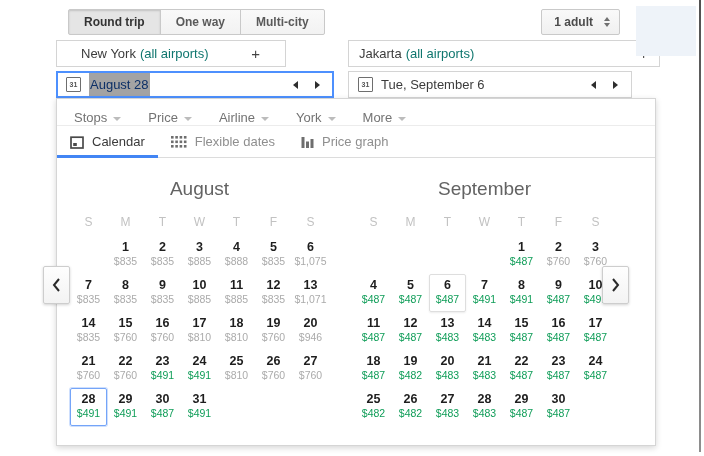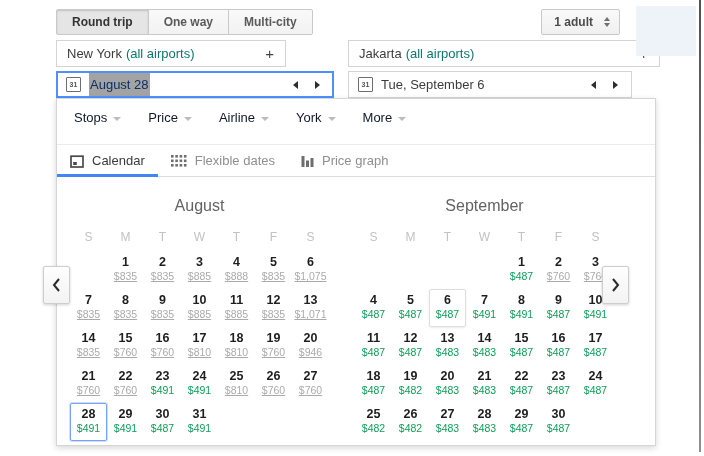--- a/index.html
+++ b/index.html
@@ -5,83 +5,83 @@
   html,body{margin:0;padding:0;background:#fff;}
   .screen{position:relative;width:704px;height:456px;background:#fff;overflow:hidden;
           font-family:"Liberation Sans",sans-serif;}
 
   
   .seg{position:absolute;left:56px;top:9px;display:flex;}
   .seg .segbtn{height:26px;padding:0 15px;display:flex;align-items:center;
       font-size:12px;font-weight:bold;color:#5a5a5a;
       background:linear-gradient(#f9f9f9,#f2f2f2);border:1px solid #c9c9c9;
       margin-left:-1px;cursor:pointer;box-sizing:border-box;}
-  .seg .segbtn:first-child{border-radius:2px 0 0 2px;margin-left:0;}
+  .seg .segbtn:first-child{border-radius:2px 0 0 2px;margin-left:12px;}
   .seg .segbtn:last-child{border-radius:0 2px 2px 0;}
   .seg .segbtn.active{background:#e5e5e5;box-shadow:inset 0 1px 2px rgba(0,0,0,.15);color:#333;}
 
   .right-controls{position:absolute;top:9px;right:84px;display:flex;gap:9px;}
   .select{height:26px;display:flex;align-items:center;gap:11px;padding:0 9px 0 12px;
       background:linear-gradient(#f9f9f9,#f0f0f0);border:1px solid #c9c9c9;border-radius:2px;
       font-size:12px;font-weight:bold;color:#4c4c4c;cursor:pointer;box-sizing:border-box;}
   .updown{display:flex;flex-direction:column;gap:2px;align-items:center;}
   .updown i{display:block;width:0;height:0;border-left:3.5px solid transparent;border-right:3.5px solid transparent;}
   .updown .up{border-bottom:4px solid #707070;}
   .updown .dn{border-top:4px solid #707070;}
 
   
   .field{position:absolute;height:27px;box-sizing:border-box;border:1px solid #d4d4d4;background:#fff;
       display:flex;align-items:center;font-size:13px;color:#3c3c3c;cursor:text;}
-  #origin{left:56px;top:40px;width:230px;padding:0 10px;}
+  #origin{left:56px;top:40px;width:230px;padding:0 24px;}
   #dest{left:348px;top:40px;width:312px;padding:0 10px;}
   .note{color:#0f766e;margin-left:4px;}
   .plus{margin-left:auto;font-size:15px;color:#444;cursor:pointer;padding:0 1px;}
 
   #dep{left:56px;top:71px;width:278px;border:2px solid #4d90fe;padding:0 8px;}
   #ret{left:348px;top:71px;width:284px;padding:0 9px;}
   .cal-ic{width:13px;height:13px;flex:none;border:1px solid #6e6e6e;border-radius:1px;
       font-size:7px;color:#555;display:flex;align-items:center;justify-content:center;
       margin-right:8px;font-weight:bold;}
   .selhl{background:#a3a3a3;color:#0c2f66;padding:4px 1px;}
   .darrows{margin-left:auto;display:flex;gap:17px;align-items:center;padding-right:4px;}
   .tri{width:0;height:0;cursor:pointer;}
   .tri.l{border-top:4px solid transparent;border-bottom:4px solid transparent;border-right:5px solid #2e2e2e;}
   .tri.r{border-top:4px solid transparent;border-bottom:4px solid transparent;border-left:5px solid #2e2e2e;}
 
   
   .card{position:absolute;left:56px;top:98px;width:600px;height:348px;background:#fff;
       border:1px solid #d5d5d5;box-shadow:0 2px 6px rgba(0,0,0,.16);box-sizing:border-box;}
 
-  .filters{display:flex;gap:27px;padding:11px 0 19px 17px;font-size:13px;color:#0f172a;
+  .filters{display:flex;gap:27px;padding:11px 0 0 17px;font-size:13px;color:#737373;
       border-bottom:1px solid #ececec;}
   .fitem{display:flex;align-items:center;gap:6px;cursor:pointer;}
   .fcaret{width:0;height:0;border-left:4px solid transparent;border-right:4px solid transparent;
       border-top:4px solid #bcbcbc;margin-top:2px;}
 
   .tabs{display:flex;height:31px;border-bottom:1px solid #dcdcdc;align-items:stretch;}
   .tab{display:flex;align-items:center;gap:8px;font-size:13px;color:#8f8f8f;padding:0 13px;
       cursor:pointer;position:relative;}
   .tab:first-child{}
   .tab.active{color:#3a3a3a;}
   .tab.active::after{content:"";position:absolute;left:0;right:0;bottom:-1px;height:3px;background:#4285f4;}
   .tab svg{display:block;}
 
   .months{display:flex;gap:26px;padding:20px 0 0 13px;}
   .month{width:259px;}
-  .month-title{text-align:center;font-size:16px;color:#636363;margin-bottom:15px;}
+  .month-title{text-align:center;font-size:19px;color:#636363;margin-bottom:15px;}
   .weekday-row{display:grid;grid-template-columns:repeat(7,37px);margin-bottom:7px;}
   .wd{text-align:center;font-size:12px;color:#c2c2c2;}
   .weeks{display:grid;grid-template-columns:repeat(7,37px);grid-auto-rows:38px;}
   .day{display:flex;flex-direction:column;align-items:center;padding-top:3px;box-sizing:border-box;
       cursor:pointer;border:1px solid transparent;}
   .day.empty{cursor:default;}
   .dnum{font-size:12.5px;font-weight:bold;color:#1e1e1e;line-height:14px;}
   .dprice{font-size:10.5px;line-height:13px;margin-top:1px;}
   .dprice.green{color:#0f9d58;}
-  .dprice.gray{color:#ababab;text-decoration:underline;}
+  .dprice.gray{color:#ababab;}
   .day.selected{border:1px solid #74a4f8;border-radius:2px;box-shadow:0 0 0 1px rgba(116,164,248,.35);}
   .day.outlined{border:1px solid #dedede;border-radius:2px;box-shadow:0 1px 2px rgba(0,0,0,.08);}
 
   
   .nav{position:absolute;top:266px;width:27px;height:38px;border:1px solid #cdcdcd;border-radius:2px;
       background:linear-gradient(#fefefe,#f3f3f3);box-shadow:0 1px 3px rgba(0,0,0,.18);
       display:flex;align-items:center;justify-content:center;cursor:pointer;padding:0;}
   .nav.left{left:43px;}
   .nav.right{left:602px;}
 

